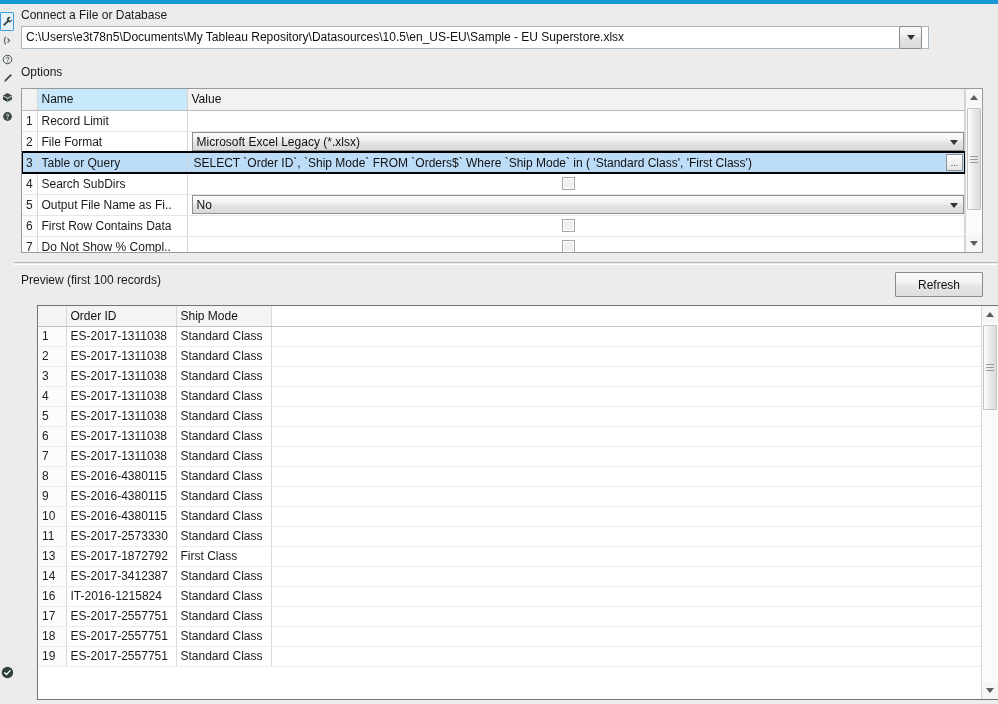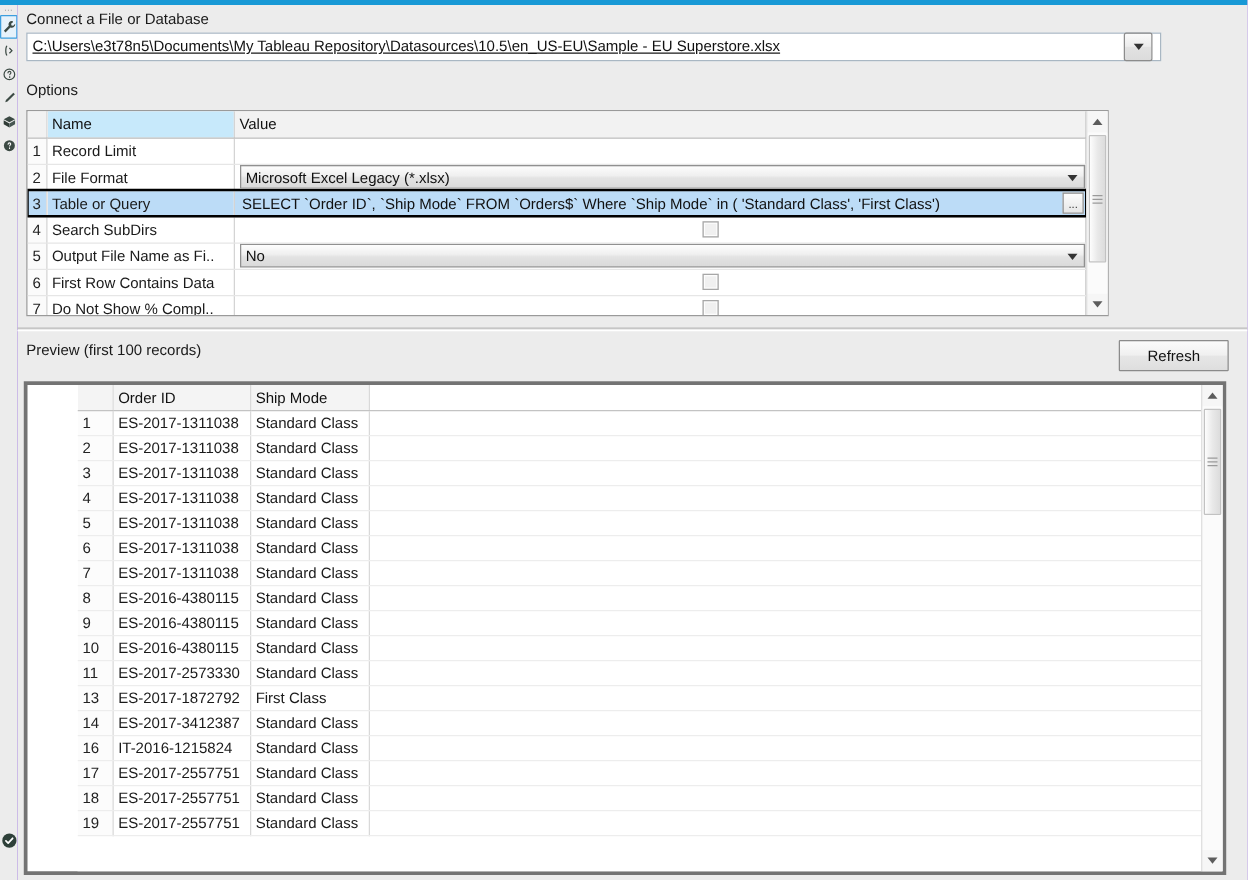--- a/index.html
+++ b/index.html
@@ -74,21 +74,20 @@
     color: #1a1a1a;
     padding: 4px 0 3px 7px;
   }
 
   
   .path-row {
     position: absolute; left: 7px; top: 22px;
     width: 908px; height: 23px;
     display: flex;
     align-items: stretch;
-    text-decoration: underline;
   }
   .path-input {
     flex: 1 1 auto;
     height: 23px;
     background: #ffffff;
     border: 1px solid #a9b7c3;
     padding: 0 4px;
     font-size: 12px;
     line-height: 21px;
     color: #111;
@@ -110,21 +109,21 @@
     border-top: 5px solid #333;
   }
 
   
   .options-label {
     position: absolute; left: 7px; top: 61px;
     font-size: 12px;
   }
   .grid-wrap {
     position: absolute; left: 7px; top: 84px;
-    width: 866px; height: 165px;
+    width: 962px; height: 165px;
     border: 1px solid #9a9a9a;
     background: #ffffff;
     display: flex;
   }
   .grid-scroll {
     flex: 1 1 auto;
     overflow: hidden;
     position: relative;
   }
   table.grid {
@@ -289,26 +288,25 @@
     width: 88px; height: 25px;
     background: linear-gradient(to bottom, #fbfbfb 0%, #f0f0f0 48%, #e6e6e6 52%, #dedede 100%);
     border: 1px solid #8b8b8b;
     border-radius: 1px;
     display: flex; align-items: center; justify-content: center;
     font-size: 12px;
     color: #111;
   }
 
   .preview-wrap {
-    position: absolute; left: 5px; top: 301px;
+    position: absolute; left: 23px; top: 301px;
     width: 962px; height: 395px;
-    border: 3px solid #737373;
+    border: 1px solid #737373;
     background: #ffffff;
     display: flex;
-    padding-left: 40px;
   }
   .preview-scroll {
     flex: 1 1 auto;
     overflow: hidden;
     position: relative;
     background: #ffffff;
   }
   table.preview {
     border-collapse: collapse;
     table-layout: fixed;

